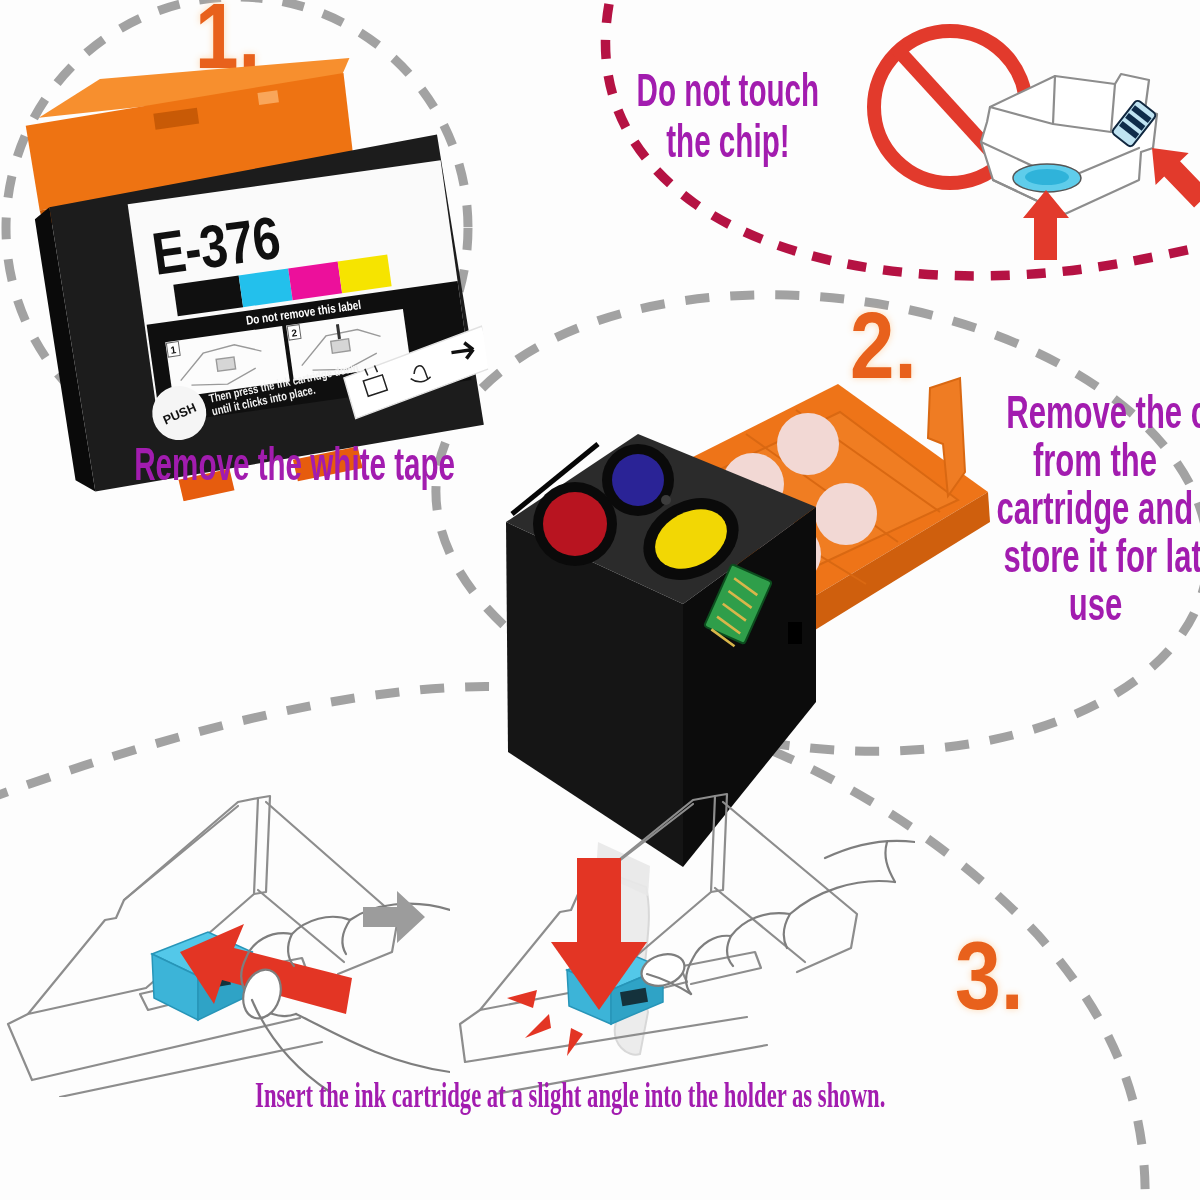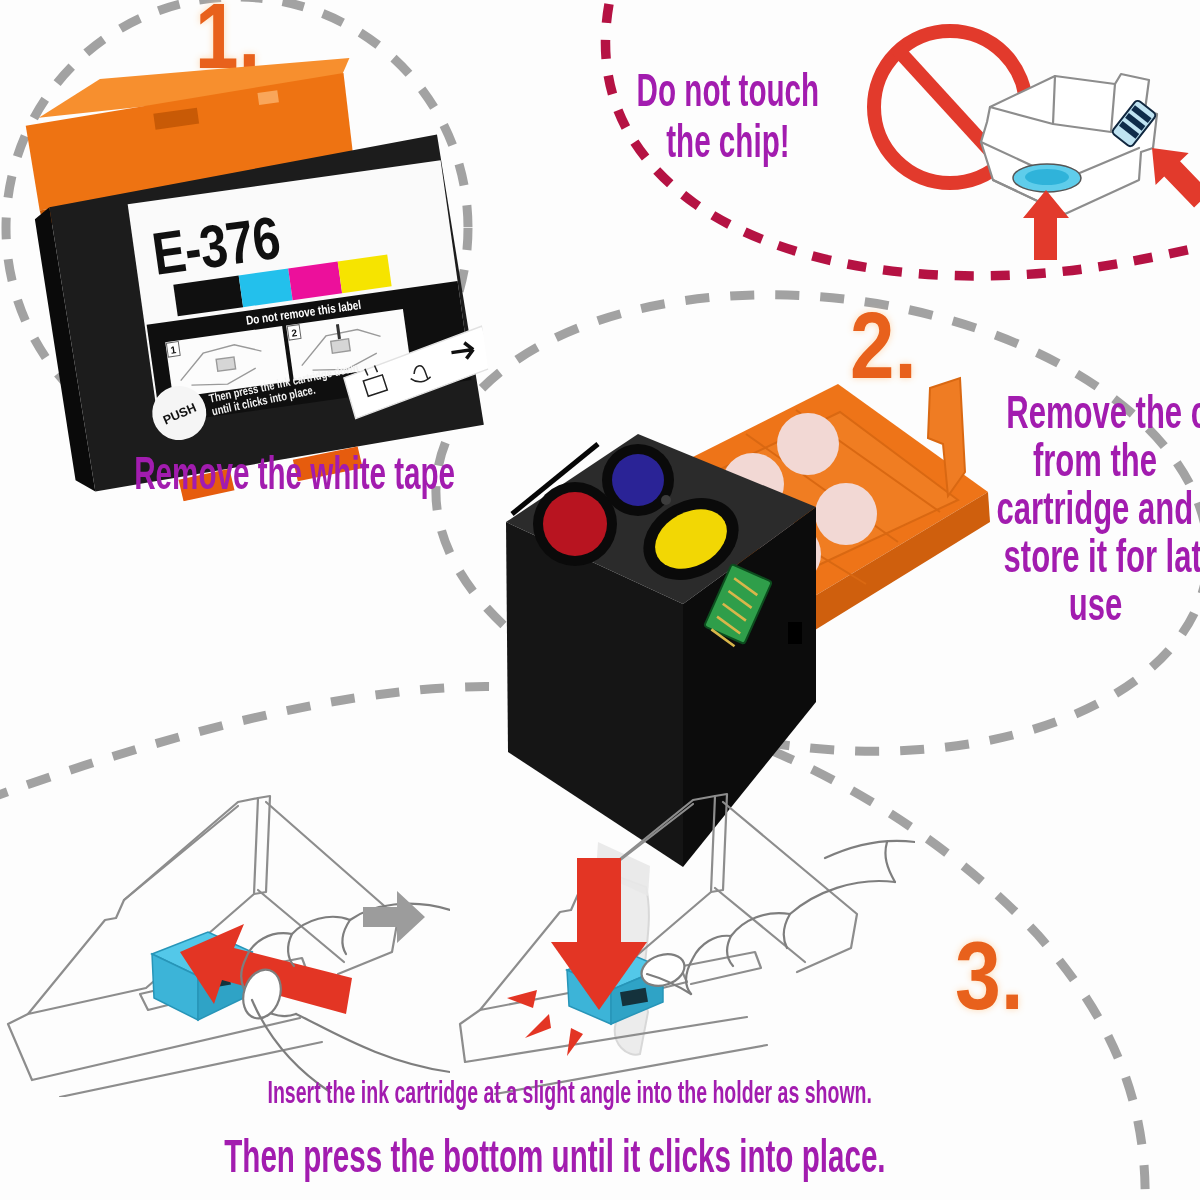--- a/index.html
+++ b/index.html
@@ -96,21 +96,21 @@
         </g>
         <path d="M412,330 h22 m0,0 l-8,-8 m8,8 l-8,8" stroke="#111111" stroke-width="3.5" fill="none"></path>
       </g>
     </g>
     <g>
       <polygon points="124,418 176,414 178,436 126,440" fill="#e65c0e"></polygon>
       <polygon points="240,414 306,410 308,432 242,436" fill="#e65c0e"></polygon>
     </g>
   </svg>
 
-  <div class="abs headline" style="left:40px; top:447px; width:405px; font-size:47px;">
+  <div class="abs headline" style="left:40px; top:438px; width:405px; font-size:47px;">
     <span class="cond">Remove the white  tape</span>
   </div>
 
   <div class="abs headline" style="left:575px; top:64px; width:305px; font-size:47px; line-height:51px;">
     <span class="cond">Do not touch</span><br>
     <span class="cond">the chip!</span>
   </div>
 
   <svg class="abs" style="left:858px; top:2px;" width="190" height="215" viewBox="0 0 190 215">
     <circle cx="92" cy="105" r="76" fill="none" stroke="#e23a2c" stroke-width="14"></circle>
@@ -239,20 +239,17 @@
     <g class="handart">
       <path d="M470,120 C430,115 390,130 365,152 C340,148 318,158 306,174 C290,172 275,182 268,196 C260,210 258,222 266,232"></path>
       <path d="M365,152 C358,164 357,176 362,186 M306,174 C300,186 301,196 308,204"></path>
       <ellipse cx="238" cy="208" rx="22" ry="15" transform="rotate(-18 238 208)" fill="#ffffff"></ellipse>
       <path d="M266,232 C250,222 236,216 222,212 M470,120 C462,106 458,94 462,80 M400,96 C430,82 460,76 490,80"></path>
     </g>
   </svg>
 
   <div class="abs num" style="left:955px; top:920px; font-size:97px;">3.</div>
 
-  <div class="abs headline" style="left:0; top:1076px; width:1140px; font-size:31px;">
+  <div class="abs headline" style="left:0; top:1076px; width:1140px; font-size:36px;font-family:Liberation Serif, serif;">
     <span class="cond">Insert the ink cartridge at a slight angle into the  holder as shown.</span>
   </div>
-  <div class="abs headline" style="left:0; top:1130px; width:1110px; font-size:47px;">
-    <span class="cond">Then press the bottom  until it clicks into place.</span>
-  </div>
 
 </div>
 
 </body></html>

